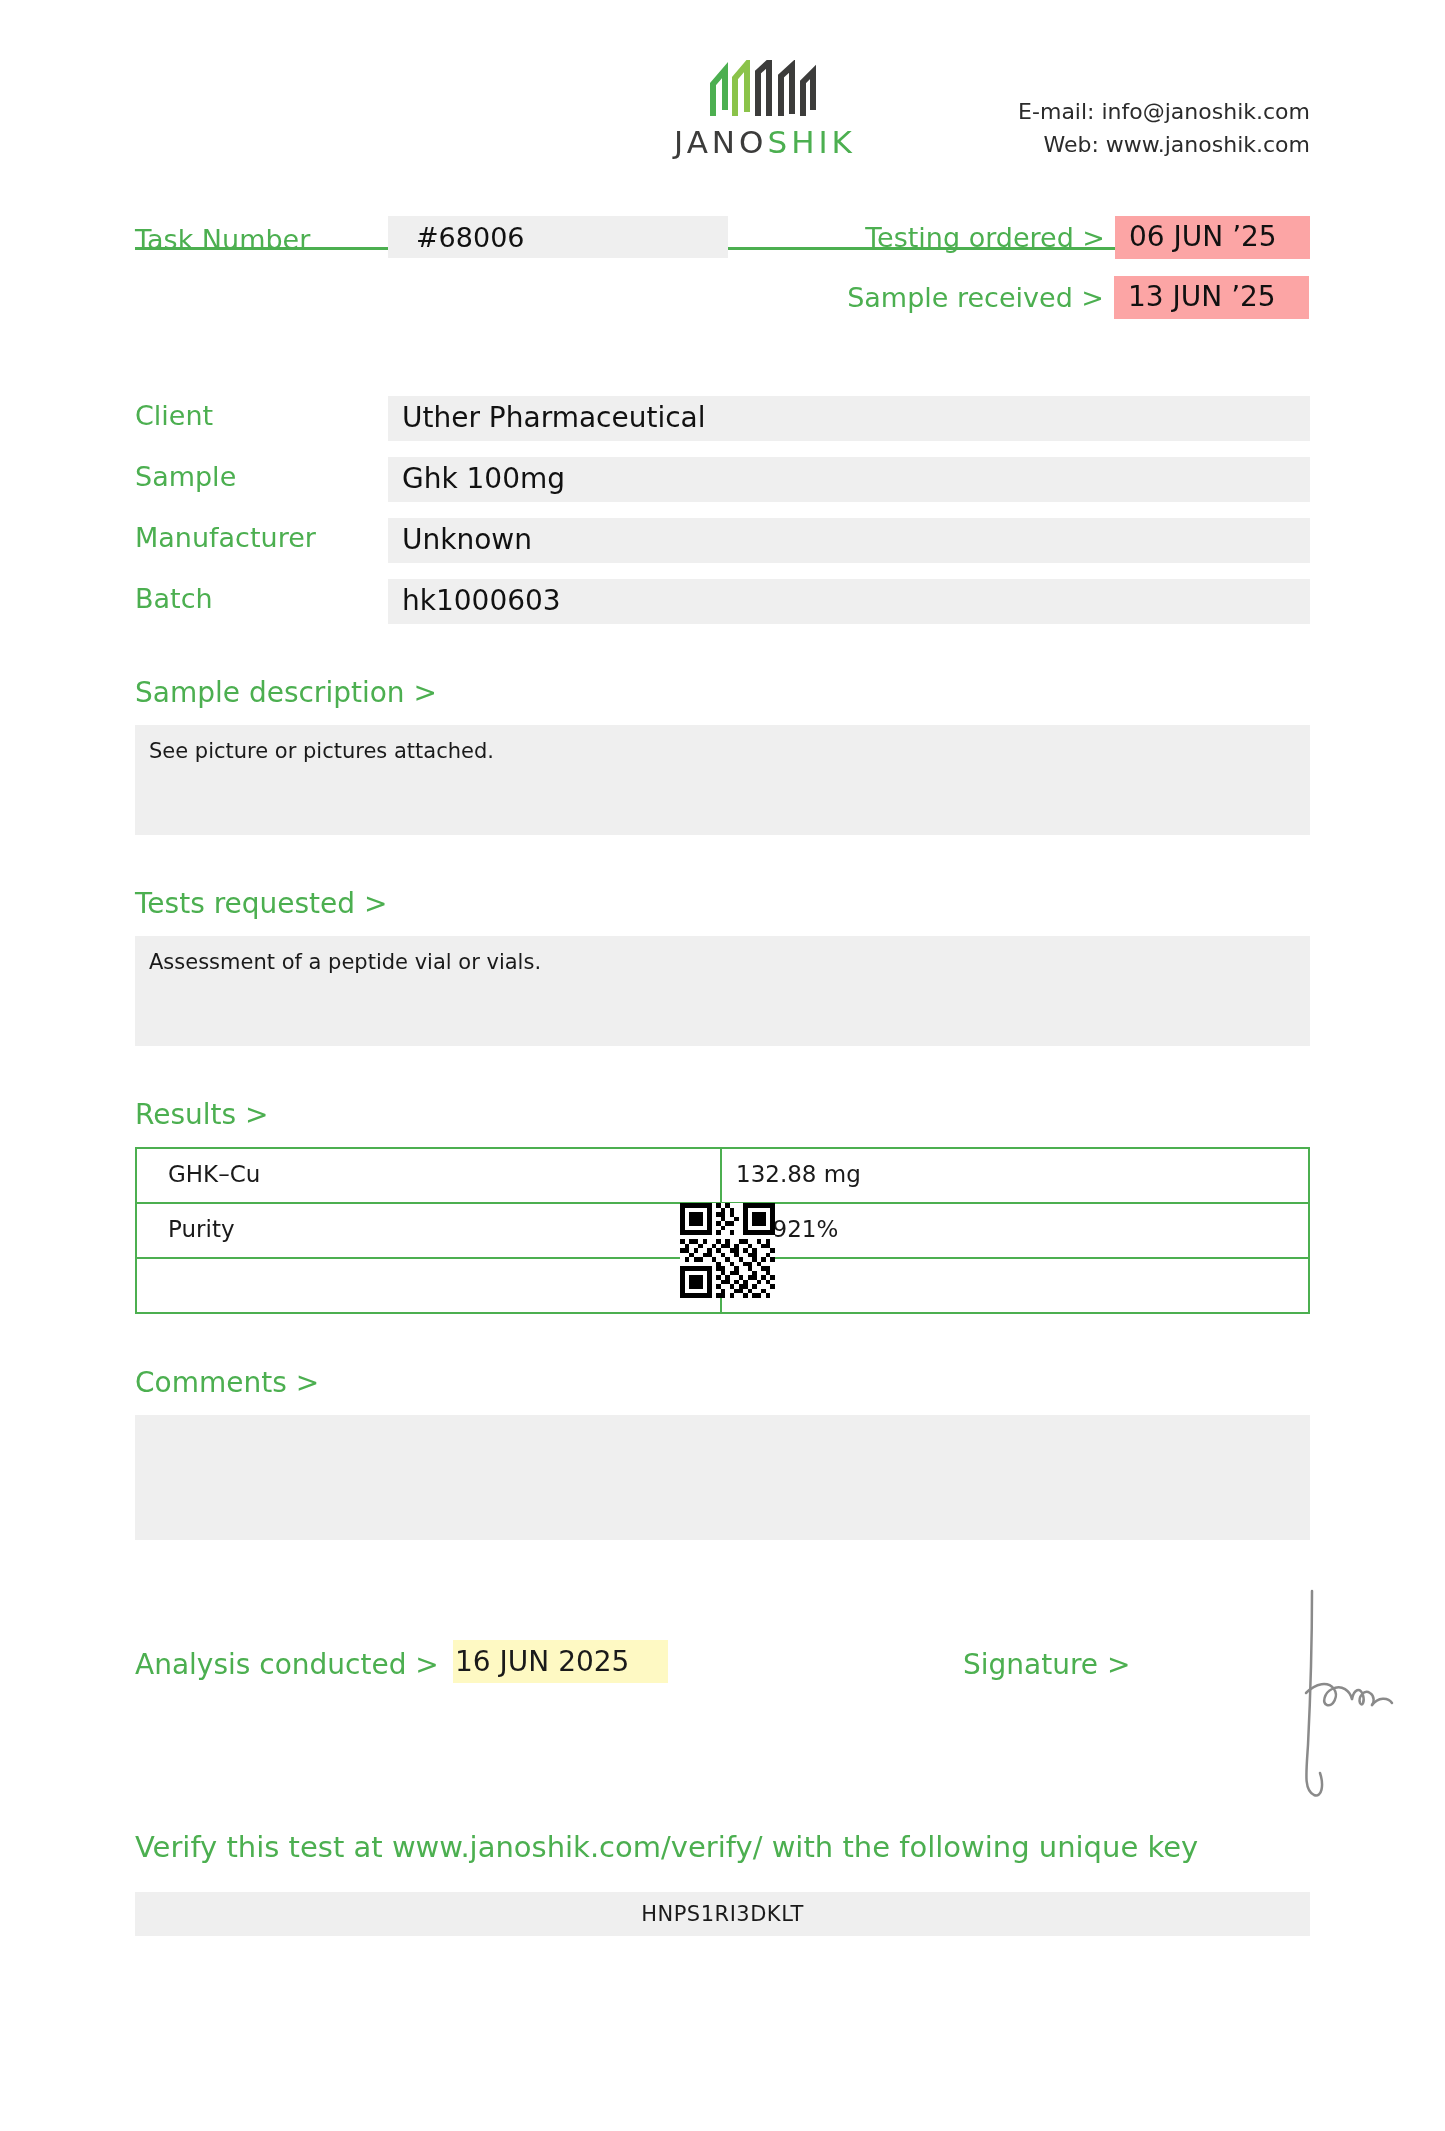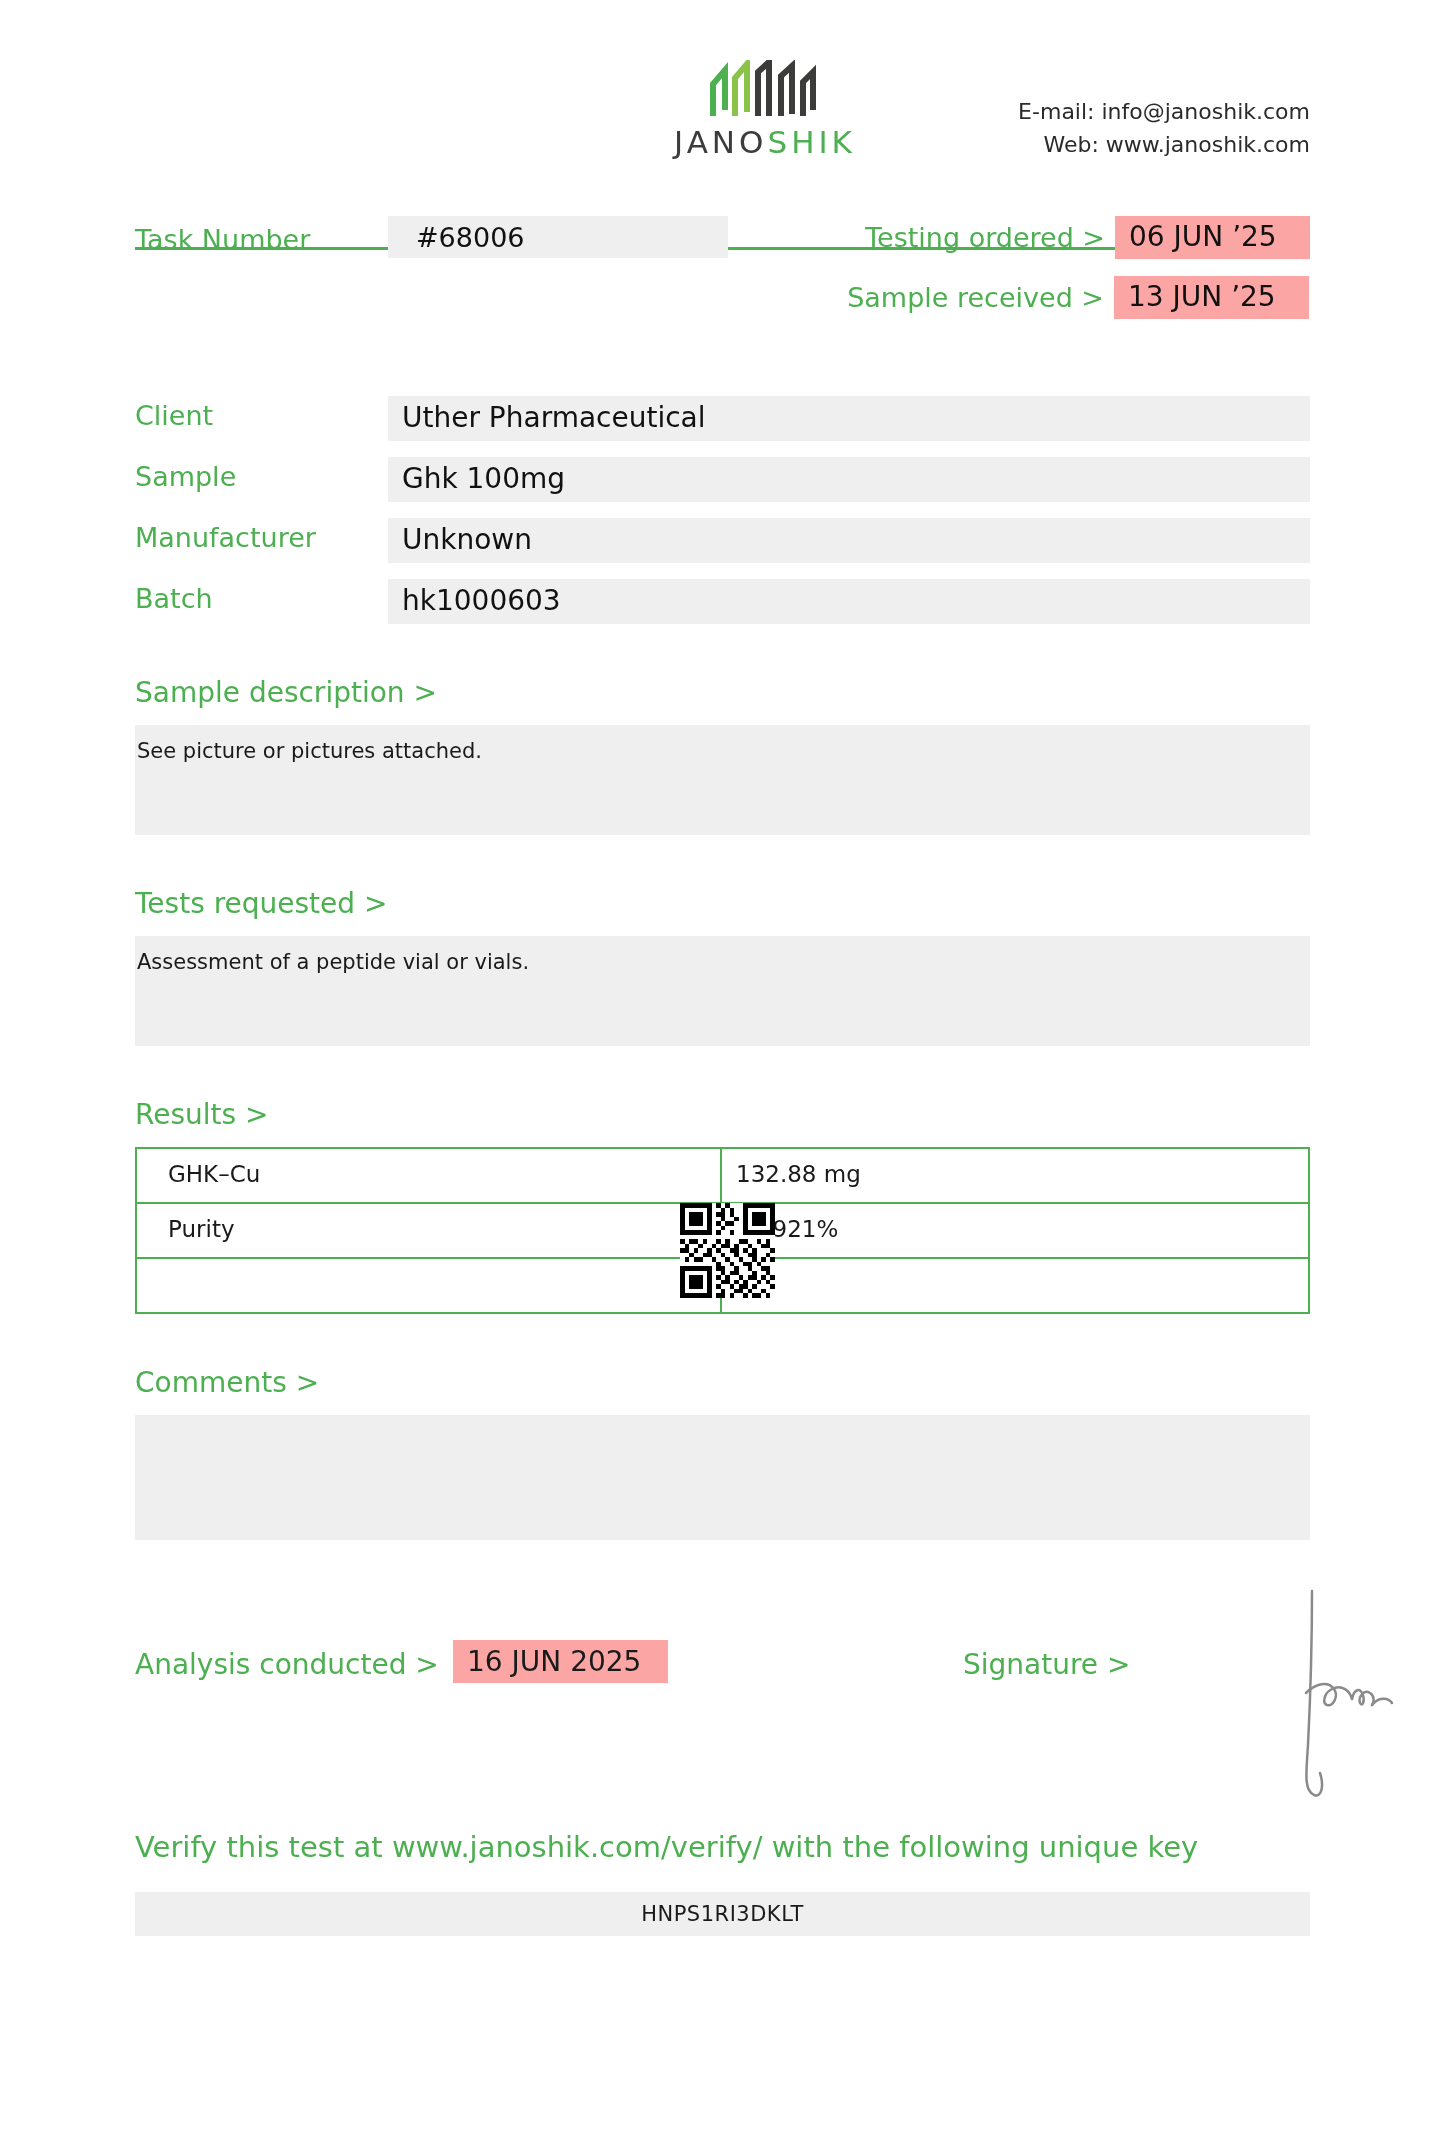--- a/index.html
+++ b/index.html
@@ -166,21 +166,21 @@
   
   .section-title {
     color: #4caf50;
     font-size: 28px;
     margin-top: 52px;
     margin-bottom: 16px;
   }
   .gray-box {
     background: #efefef;
     box-sizing: border-box;
-    padding: 14px 2px;
+    padding: 14px 14px;
     font-size: 21px;
     color: #1a1a1a;
   }
   .box-desc { height: 110px; }
   .box-tests { height: 110px; }
   .box-comments { height: 125px; margin-top: 14px; }
 
   
   .qr {
     position: absolute;
@@ -225,23 +225,23 @@
     position: absolute;
     left: 0;
     top: 8px;
     color: #4caf50;
     font-size: 28px;
   }
   .analysis-date {
     position: absolute;
     left: 318px;
     top: 0;
-    background: #fca5a5;
-    font-size: 28px;
-    padding: 5px 14px;
+    background: #fef9c3;
+    font-size: 28px;
+    padding: 5px 2px;
     min-width: 215px;
     box-sizing: border-box;
   }
   .sig-label {
     position: absolute;
     left: 828px;
     top: 8px;
     color: #4caf50;
     font-size: 28px;
   }

